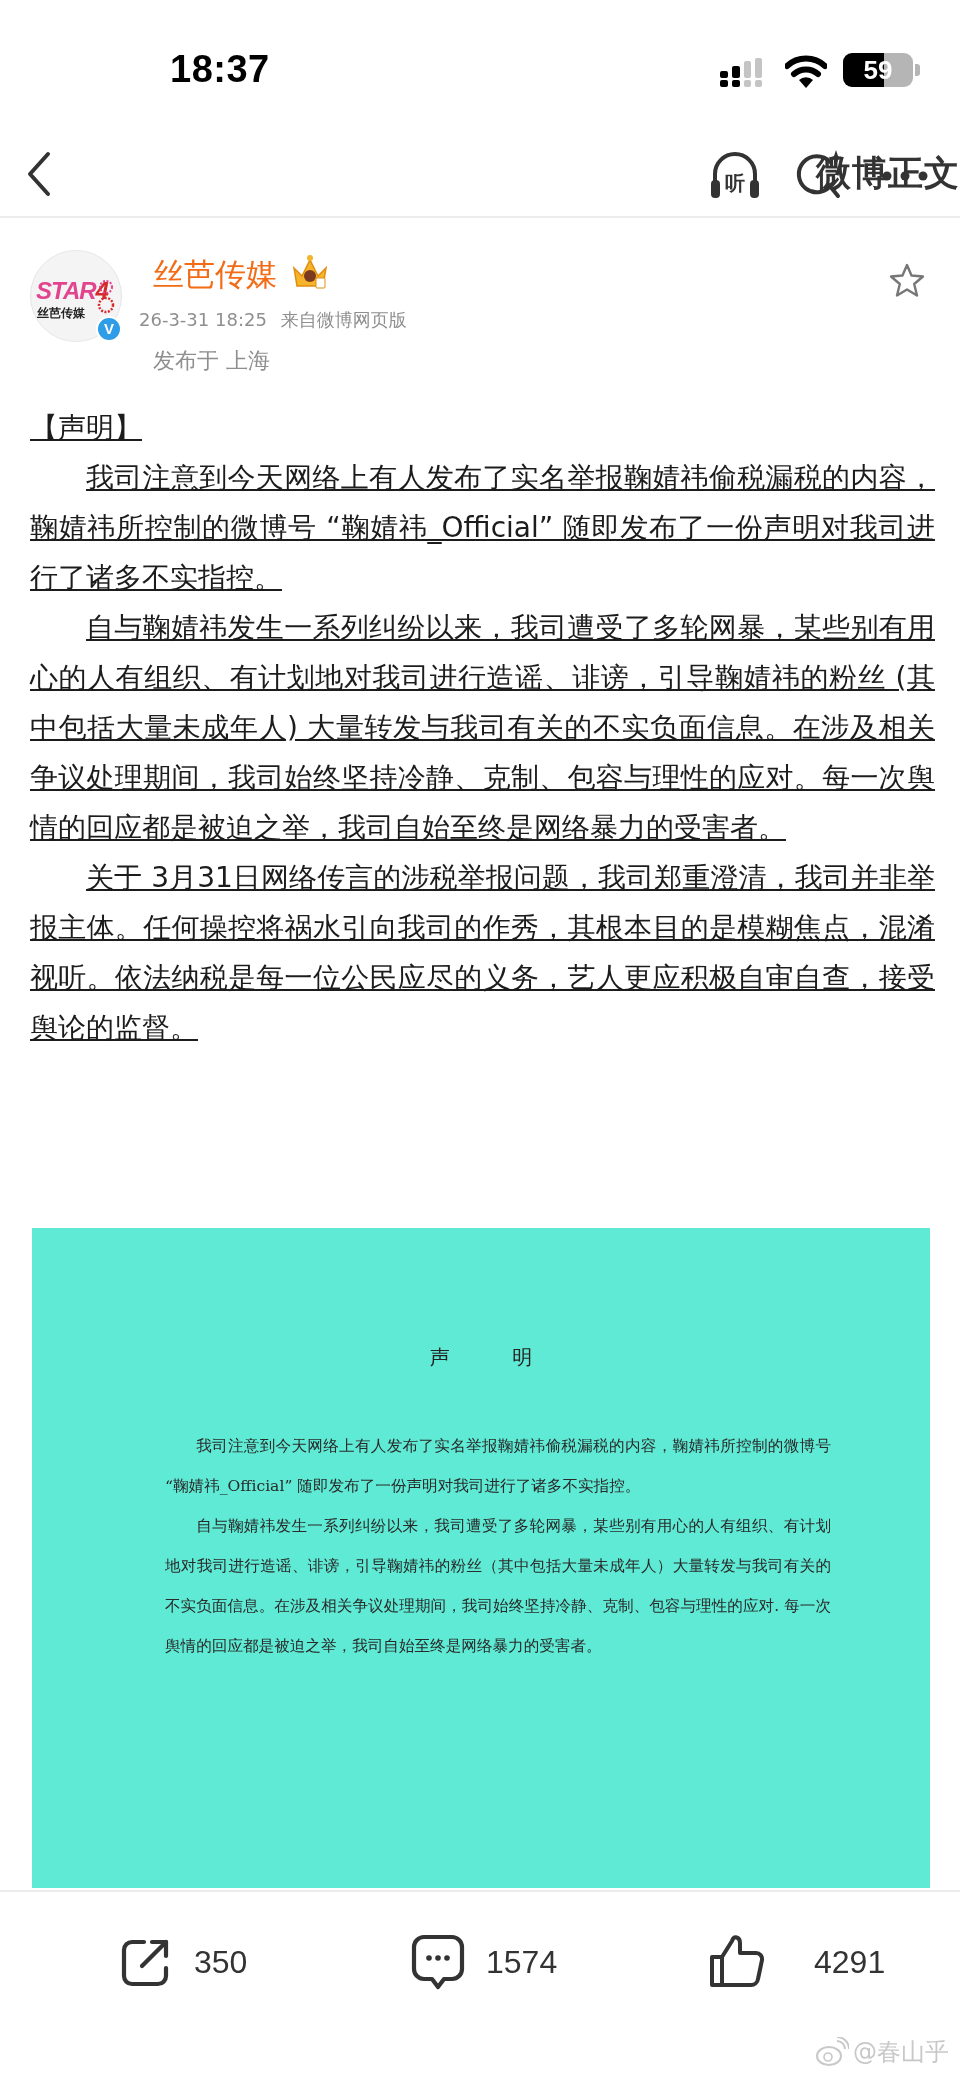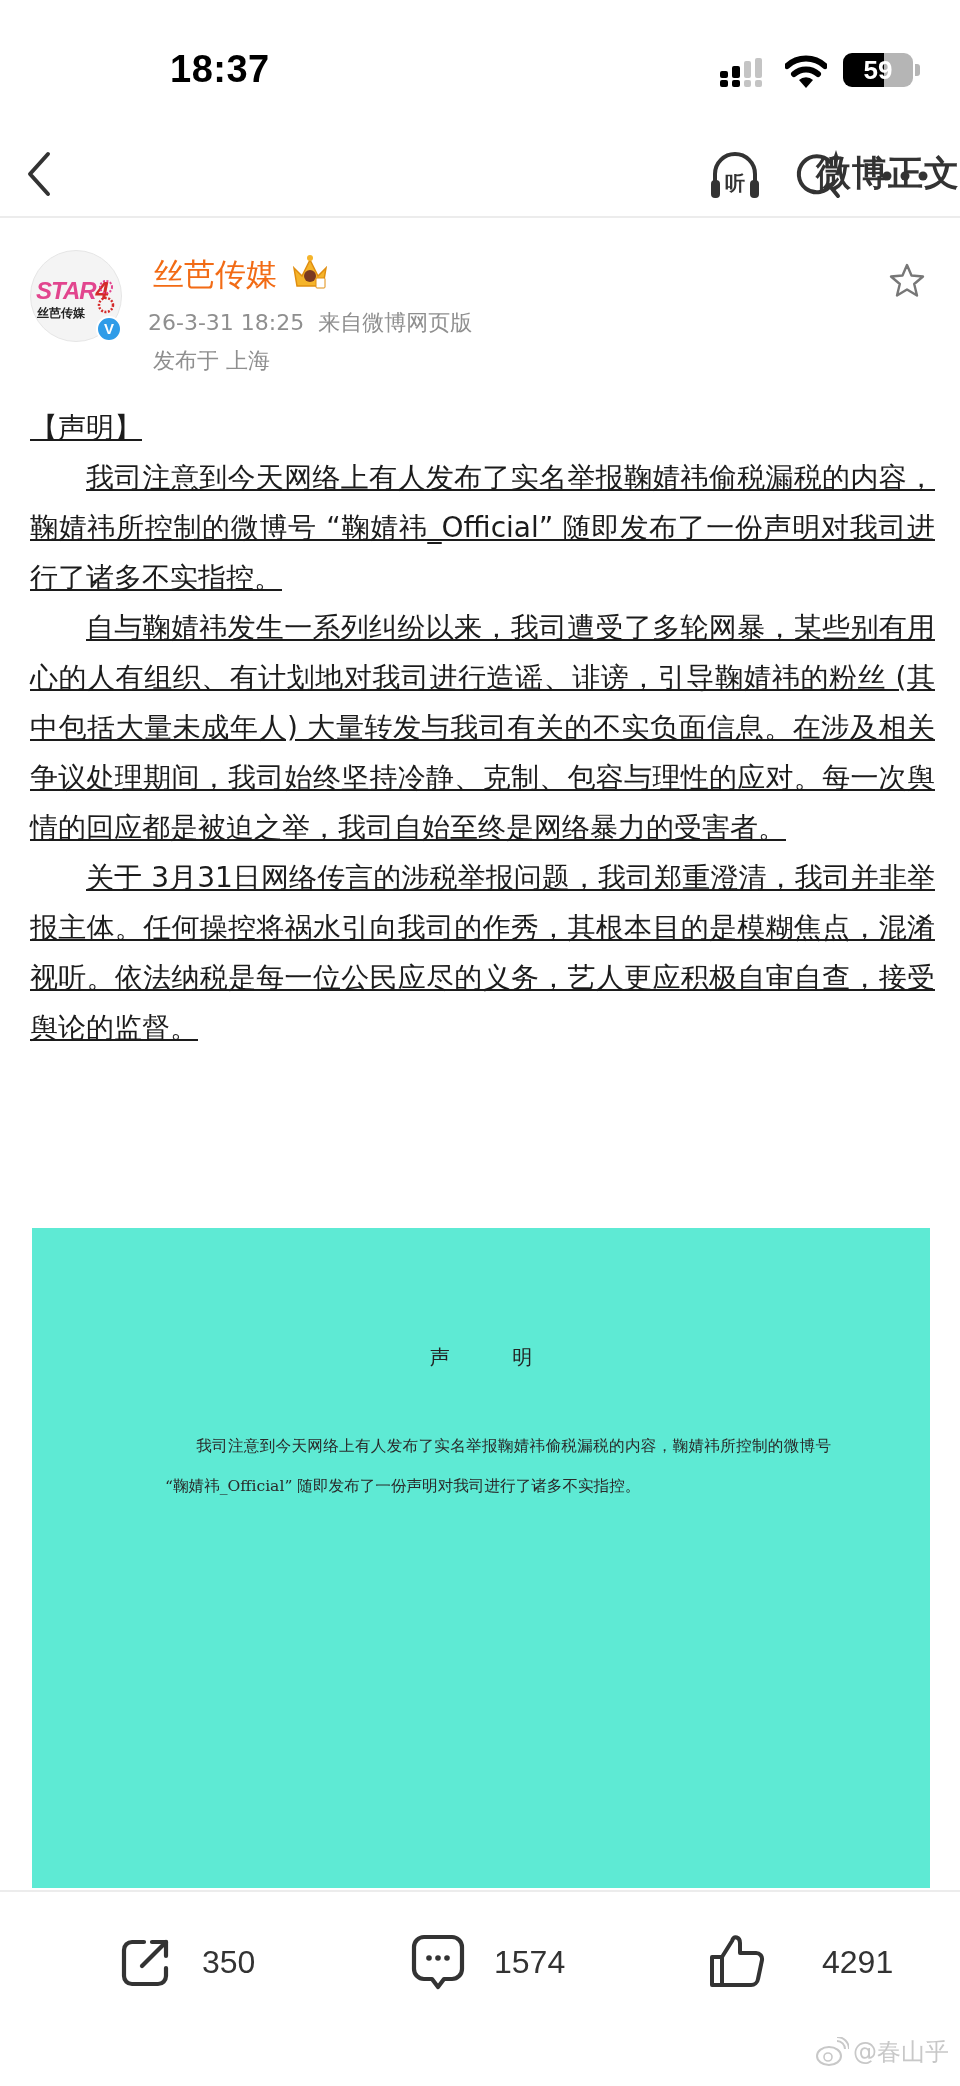--- a/index.html
+++ b/index.html
@@ -26,41 +26,41 @@
   
   .post-header { position: absolute; top: 250px; left: 0; width: 960px; height: 130px; }
   .avatar { position: absolute; left: 30px; top: 0; width: 92px; height: 92px; border-radius: 50%; background: #f4f4f4; border: 1px solid #e6e6e6; overflow: hidden; cursor: pointer; }
   .avatar-star { position: absolute; left: 5px; top: 26px; font-family: "Liberation Sans", sans-serif; font-weight: bold; font-style: italic; font-size: 24px; color: #e2458e; letter-spacing: -1px; }
   .avatar-star .four { color: #d42a2a; }
   .avatar-cn { position: absolute; left: 6px; top: 54px; font-size: 12px; font-weight: bold; color: #222; }
   .avatar-flower { position: absolute; left: 66px; top: 28px; width: 18px; height: 36px; }
   .verified { position: absolute; left: 96px; top: 66px; width: 26px; height: 26px; border-radius: 50%; background: #2f9ce8; border: 2px solid #fff; color: #fff; font-family: "Liberation Sans", sans-serif; font-weight: bold; font-size: 15px; text-align: center; line-height: 22px; }
   .username { position: absolute; left: 153px; top: 4px; font-size: 31px; color: #f26b15; cursor: pointer; }
   .crown { position: absolute; left: 290px; top: 4px; width: 40px; height: 38px; }
-  .meta-line { position: absolute; left: 148px; top: 58px; font-size: 22px; color: #8f8f8f; }
+  .meta-line { position: absolute; left: 139px; top: 58px; font-size: 18px; color: #8f8f8f; }
   .meta-line span { margin-right: 14px; }
   .meta-loc { position: absolute; left: 153px; top: 96px; font-size: 22px; color: #8f8f8f; }
   .star-btn { position: absolute; left: 888px; top: 12px; width: 38px; height: 38px; cursor: pointer; }
 
   
   .post-body { position: absolute; top: 403px; left: 30px; width: 905px; font-size: 28px; line-height: 50px; color: #1c1c1c; text-decoration: underline; }
   .post-body p { text-align: justify; }
   .post-body p.indent { text-indent: 2em; }
 
   
   .doc-image { position: absolute; top: 1228px; left: 32px; width: 898px; height: 660px; background: #5eead4; overflow: hidden; cursor: pointer; }
   .doc-title { position: absolute; top: 116px; left: 0; width: 100%; text-align: center; font-family: "DejaVu Serif", "Liberation Serif", serif; font-size: 20px; color: #222; letter-spacing: 28px; padding-left: 28px; }
   .doc-text { position: absolute; top: 198px; left: 133px; width: 666px; font-family: "DejaVu Serif", "Liberation Serif", serif; font-size: 15.6px; line-height: 40px; color: #2a2a2a; text-align: justify; }
   .doc-text p { text-indent: 2em; }
 
   
   .action-bar { position: absolute; top: 1890px; left: 0; width: 960px; height: 126px; background: #fff; border-top: 2px solid #ececec; }
   .action { position: absolute; top: 40px; height: 60px; display: flex; align-items: center; cursor: pointer; }
   .action svg { display: block; }
-  .action-count { font-family: "Liberation Sans", sans-serif; font-size: 32px; color: #333; margin-left: 28px; }
+  .action-count { font-family: "Liberation Sans", sans-serif; font-size: 32px; color: #333; margin-left: 20px; }
   .act-repost { left: 118px; }
   .act-comment { left: 410px; }
   .act-like { left: 708px; gap: 28px; }
 
   .watermark { position: absolute; left: 815px; top: 2036px; font-size: 24px; color: #c8c8c8; display: flex; align-items: center; }
   .watermark svg { margin-right: 4px; }
 </style>
 </head>
 <body>
 
@@ -140,20 +140,21 @@
   <p>【声明】</p>
   <p class="indent">我司注意到今天网络上有人发布了实名举报鞠婧祎偷税漏税的内容，鞠婧祎所控制的微博号 “鞠婧祎_Official” 随即发布了一份声明对我司进行了诸多不实指控。</p>
   <p class="indent">自与鞠婧祎发生一系列纠纷以来，我司遭受了多轮网暴，某些别有用心的人有组织、有计划地对我司进行造谣、诽谤，引导鞠婧祎的粉丝 (其中包括大量未成年人) 大量转发与我司有关的不实负面信息。在涉及相关争议处理期间，我司始终坚持冷静、克制、包容与理性的应对。每一次舆情的回应都是被迫之举，我司自始至终是网络暴力的受害者。</p>
   <p class="indent">关于 3月31日网络传言的涉税举报问题，我司郑重澄清，我司并非举报主体。任何操控将祸水引向我司的作秀，其根本目的是模糊焦点，混淆视听。依法纳税是每一位公民应尽的义务，艺人更应积极自审自查，接受舆论的监督。</p>
 </div>
 
 <div class="doc-image">
   <div class="doc-title">声 明</div>
   <div class="doc-text">
     <p>我司注意到今天网络上有人发布了实名举报鞠婧祎偷税漏税的内容，鞠婧祎所控制的微博号 “鞠婧祎_Official” 随即发布了一份声明对我司进行了诸多不实指控。</p>
+    <p>自与鞠婧祎发生一系列纠纷以来，我司遭受了多轮网暴，某些别有用心的人有组织、有计划地对我司进行造谣、诽谤，引导鞠婧祎的粉丝（其中包括大量未成年人）大量转发与我司有关的不实负面信息。在涉及相关争议处理期间，我司始终坚持冷静、克制、包容与理性的应对. 每一次舆情的回应都是被迫之举，我司自始至终是网络暴力的受害者。</p>
   </div>
 </div>
 
 <div class="action-bar">
   <div class="action act-repost">
     <svg width="56" height="56" viewBox="0 0 56 56">
       <path d="M26 8 H14 A8 8 0 0 0 6 16 V42 A8 8 0 0 0 14 50 H40 A8 8 0 0 0 48 42 V34" stroke="#333" stroke-width="4.2" fill="none" stroke-linecap="round"></path>
       <path d="M24 32 L48 8" stroke="#333" stroke-width="4.2" stroke-linecap="round"></path>
       <path d="M34 8 H48 V22" stroke="#333" stroke-width="4.2" fill="none" stroke-linecap="round" stroke-linejoin="round"></path>
     </svg>

